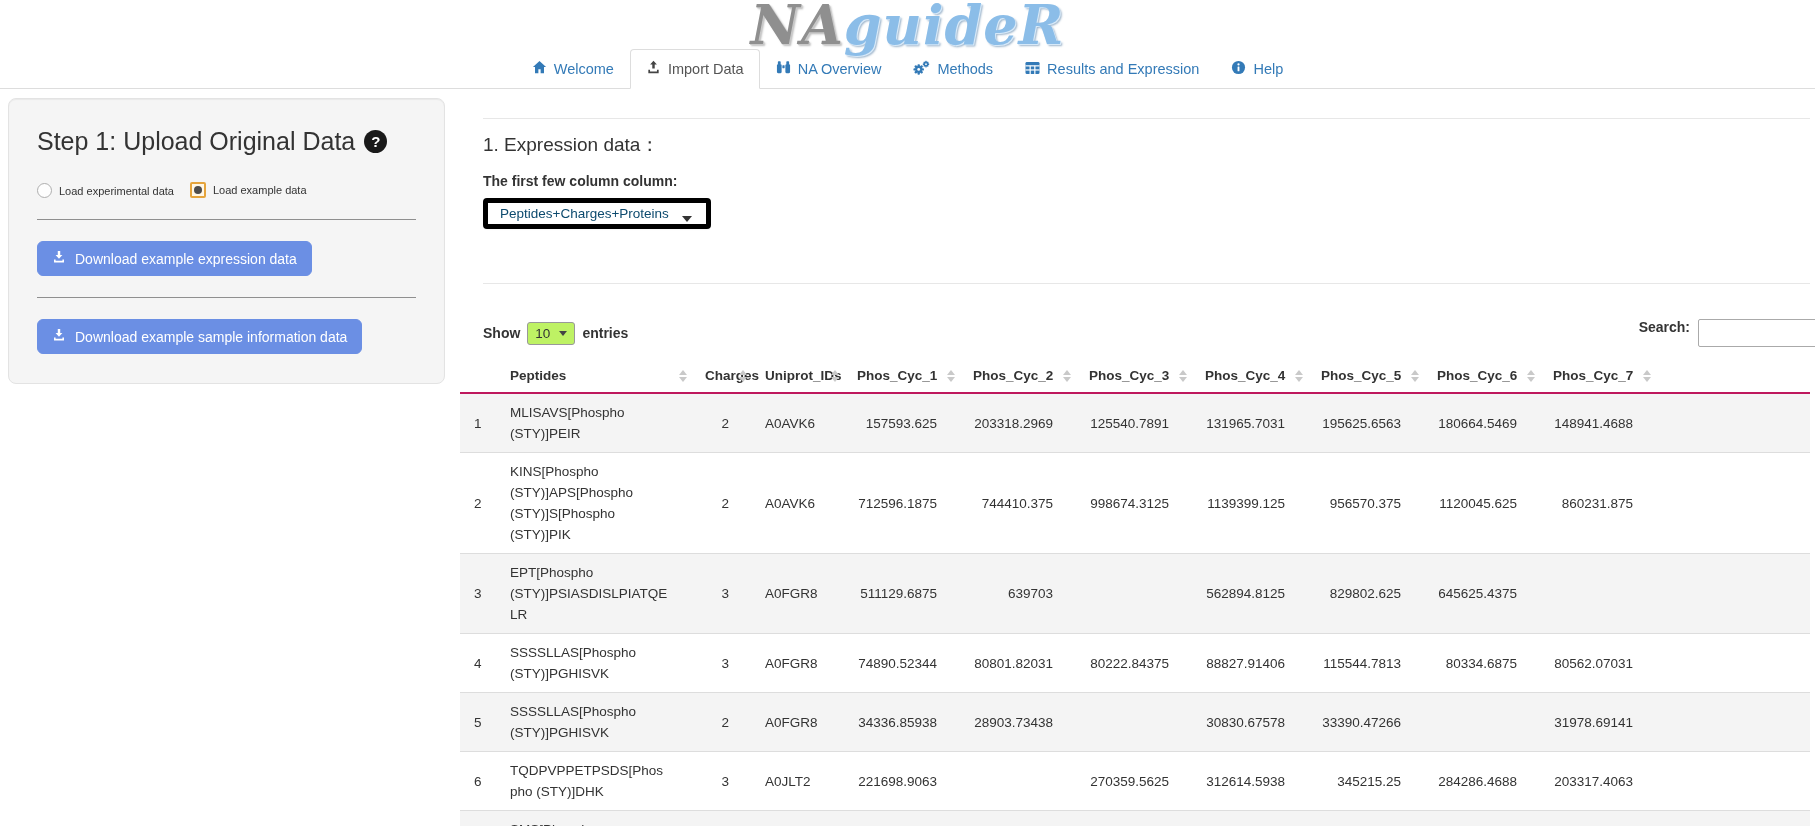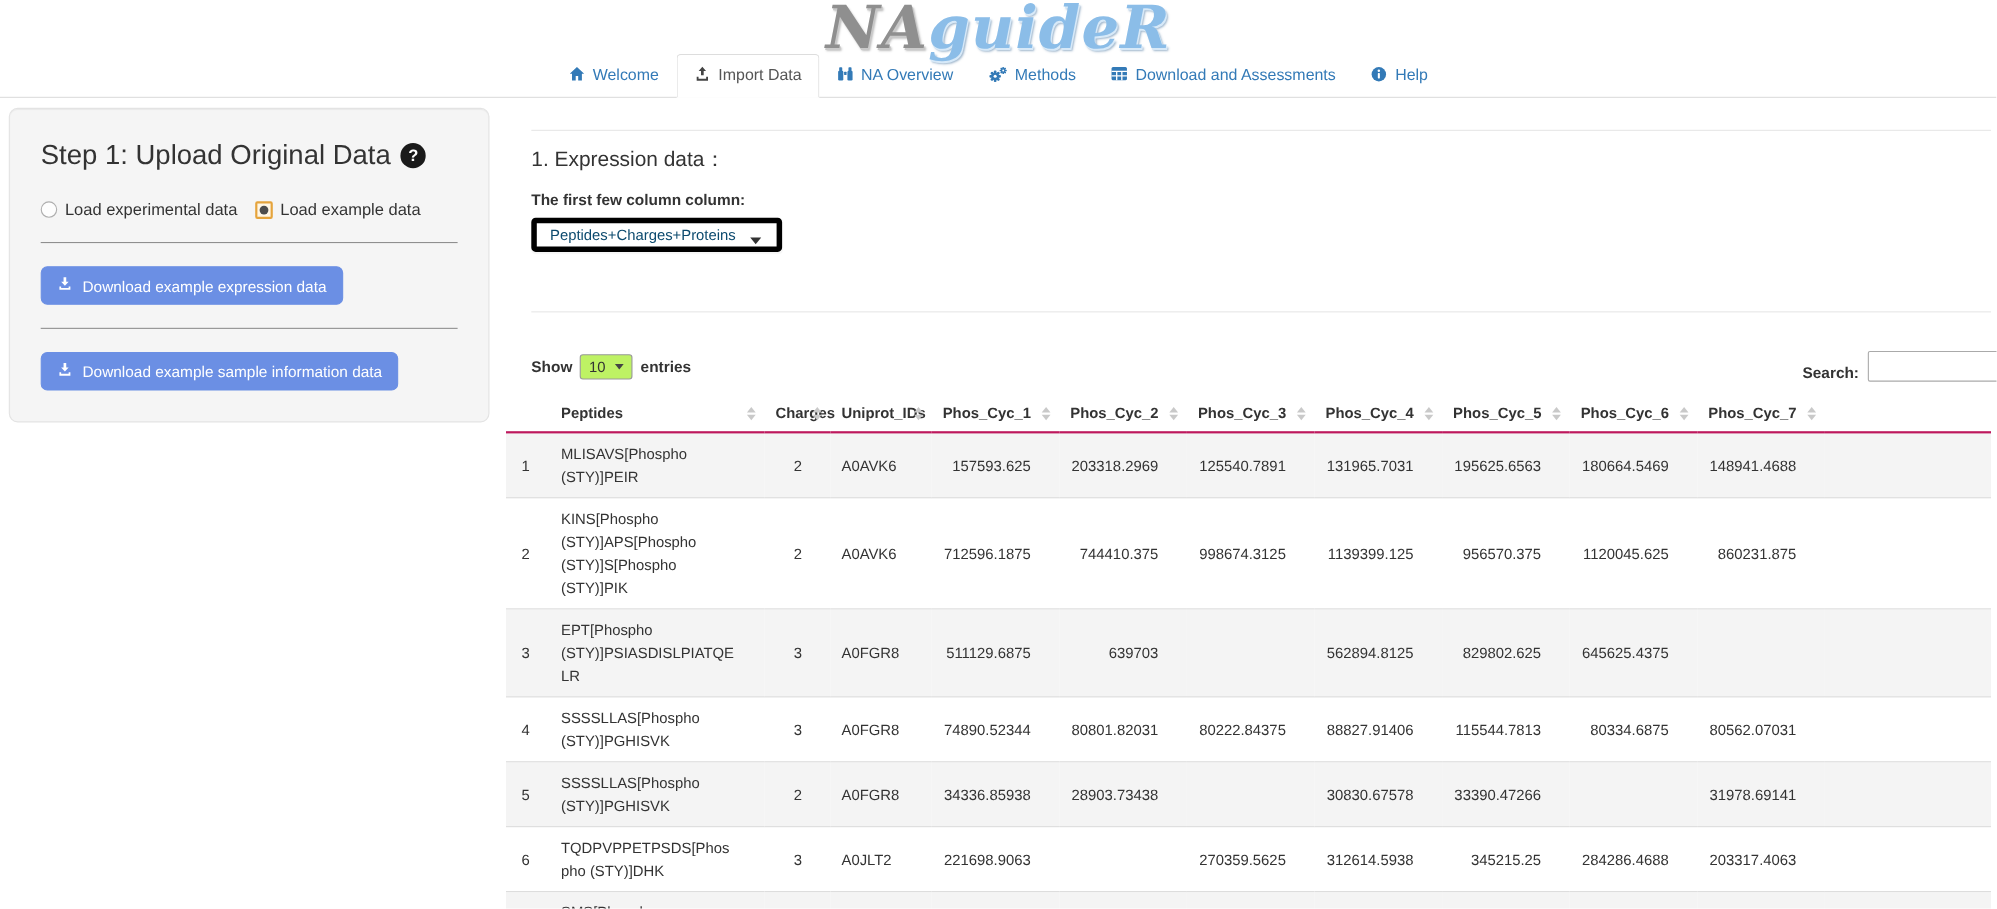--- a/index.html
+++ b/index.html
@@ -29,21 +29,21 @@
              box-shadow:inset 0 1px 1px rgba(0,0,0,.05); }
   .main { flex:1 1 auto; padding-left:38px; min-width:0; }
 
   
   .step-title { font-size:25px; font-weight:400; color:#333; display:flex;
                 align-items:center; gap:9px; margin-top:6px; }
   .q-icon { width:23px; height:23px; border-radius:50%; background:#1a1a1a; color:#fff;
             font-size:15px; font-weight:bold; display:inline-flex; align-items:center;
             justify-content:center; cursor:pointer; }
   .radio-row { display:flex; align-items:flex-end; gap:16px; margin-top:26px;
-               font-size:15px; color:#333; }
+               font-size:11px; color:#333; }
   .radio-opt { display:flex; align-items:center; gap:7px; cursor:pointer; }
   .radio-off { width:15px; height:15px; border-radius:50%; border:1px solid #aeaeae;
                background:#fdfdfd; display:inline-block; }
   .radio-on  { width:16px; height:16px; border:2px solid #e5a43c; border-radius:2px;
                background:#fff7e6; display:inline-flex; align-items:center; justify-content:center; }
   .radio-on i { width:8px; height:8px; border-radius:50%; background:#4d4d4d; display:block; }
   .sb-hr { border:0; border-top:1px solid #8f8f8f; margin:21px 0; }
   .dl-btn { display:inline-flex; align-items:center; gap:9px; background:#6b8fe4;
             border:1px solid #6b8fe4; color:#fff; font-size:14px; padding:8px 14px;
             border-radius:6px; cursor:pointer; font-family:inherit; }
@@ -63,21 +63,21 @@
   .dt-hr { border:0; border-top:1px solid #e7e7e7; margin:54px 0 0; }
 
   .dt-controls { display:flex; justify-content:space-between; align-items:center;
                  margin-top:35px; font-size:14px; font-weight:bold; color:#333; }
   .dt-length { display:flex; align-items:center; gap:7px; }
   .len-select { display:inline-flex; align-items:center; gap:9px; border:1px solid #999;
                 border-radius:3px; padding:3px 7px; font-size:13.5px; font-weight:400;
                 background:#bef264; cursor:pointer; }
   .len-select .caret-sm { width:0; height:0; border-left:4px solid transparent;
                 border-right:4px solid transparent; border-top:5px solid #444; }
-  .dt-search { display:flex; align-items:flex-end; gap:8px; }
+  .dt-search { display:flex; align-items:flex-start; gap:8px; }
   .dt-search input { width:170px; height:28px; border:1px solid #aaa; border-radius:2px;
                 padding:0 6px; font-size:13.5px; margin-right:-58px; background:#fff; }
 
   
   table.dt { border-collapse:collapse; table-layout:fixed; width:1350px;
              margin-top:12px; margin-left:-23px; }
   table.dt th { font-size:13.5px; font-weight:bold; color:#333; padding:9px 26px 9px 10px;
                 border-bottom:2px solid #be185d; position:relative; white-space:nowrap;
                 cursor:pointer; }
   table.dt th.al { text-align:left; }
@@ -153,21 +153,21 @@
     <a class="tab">
       <span><svg width="15" height="14" viewBox="0 0 16 15">
             <rect x="0.5" y="1" width="15" height="13" rx="1.5" fill="#337ab7"></rect>
             <g stroke="#fff" stroke-width="1.3">
               <line x1="0.5" y1="5.2" x2="15.5" y2="5.2"></line>
               <line x1="0.5" y1="9.6" x2="15.5" y2="9.6"></line>
               <line x1="5.5" y1="5.2" x2="5.5" y2="14"></line>
               <line x1="10.5" y1="5.2" x2="10.5" y2="14"></line>
             </g>
           </svg></span>
-      <span>Download and Assessments</span>
+      <span>Results and Expression</span>
     </a>
     <a class="tab">
       <span><svg width="15" height="15" viewBox="0 0 16 16">
             <circle cx="8" cy="8" r="7" fill="#337ab7"></circle>
             <circle cx="8" cy="4.7" r="1.2" fill="#fff"></circle>
             <rect x="7" y="6.8" width="2" height="5.2" rx="0.6" fill="#fff"></rect>
           </svg></span>
       <span>Help</span>
     </a>
   </nav>

